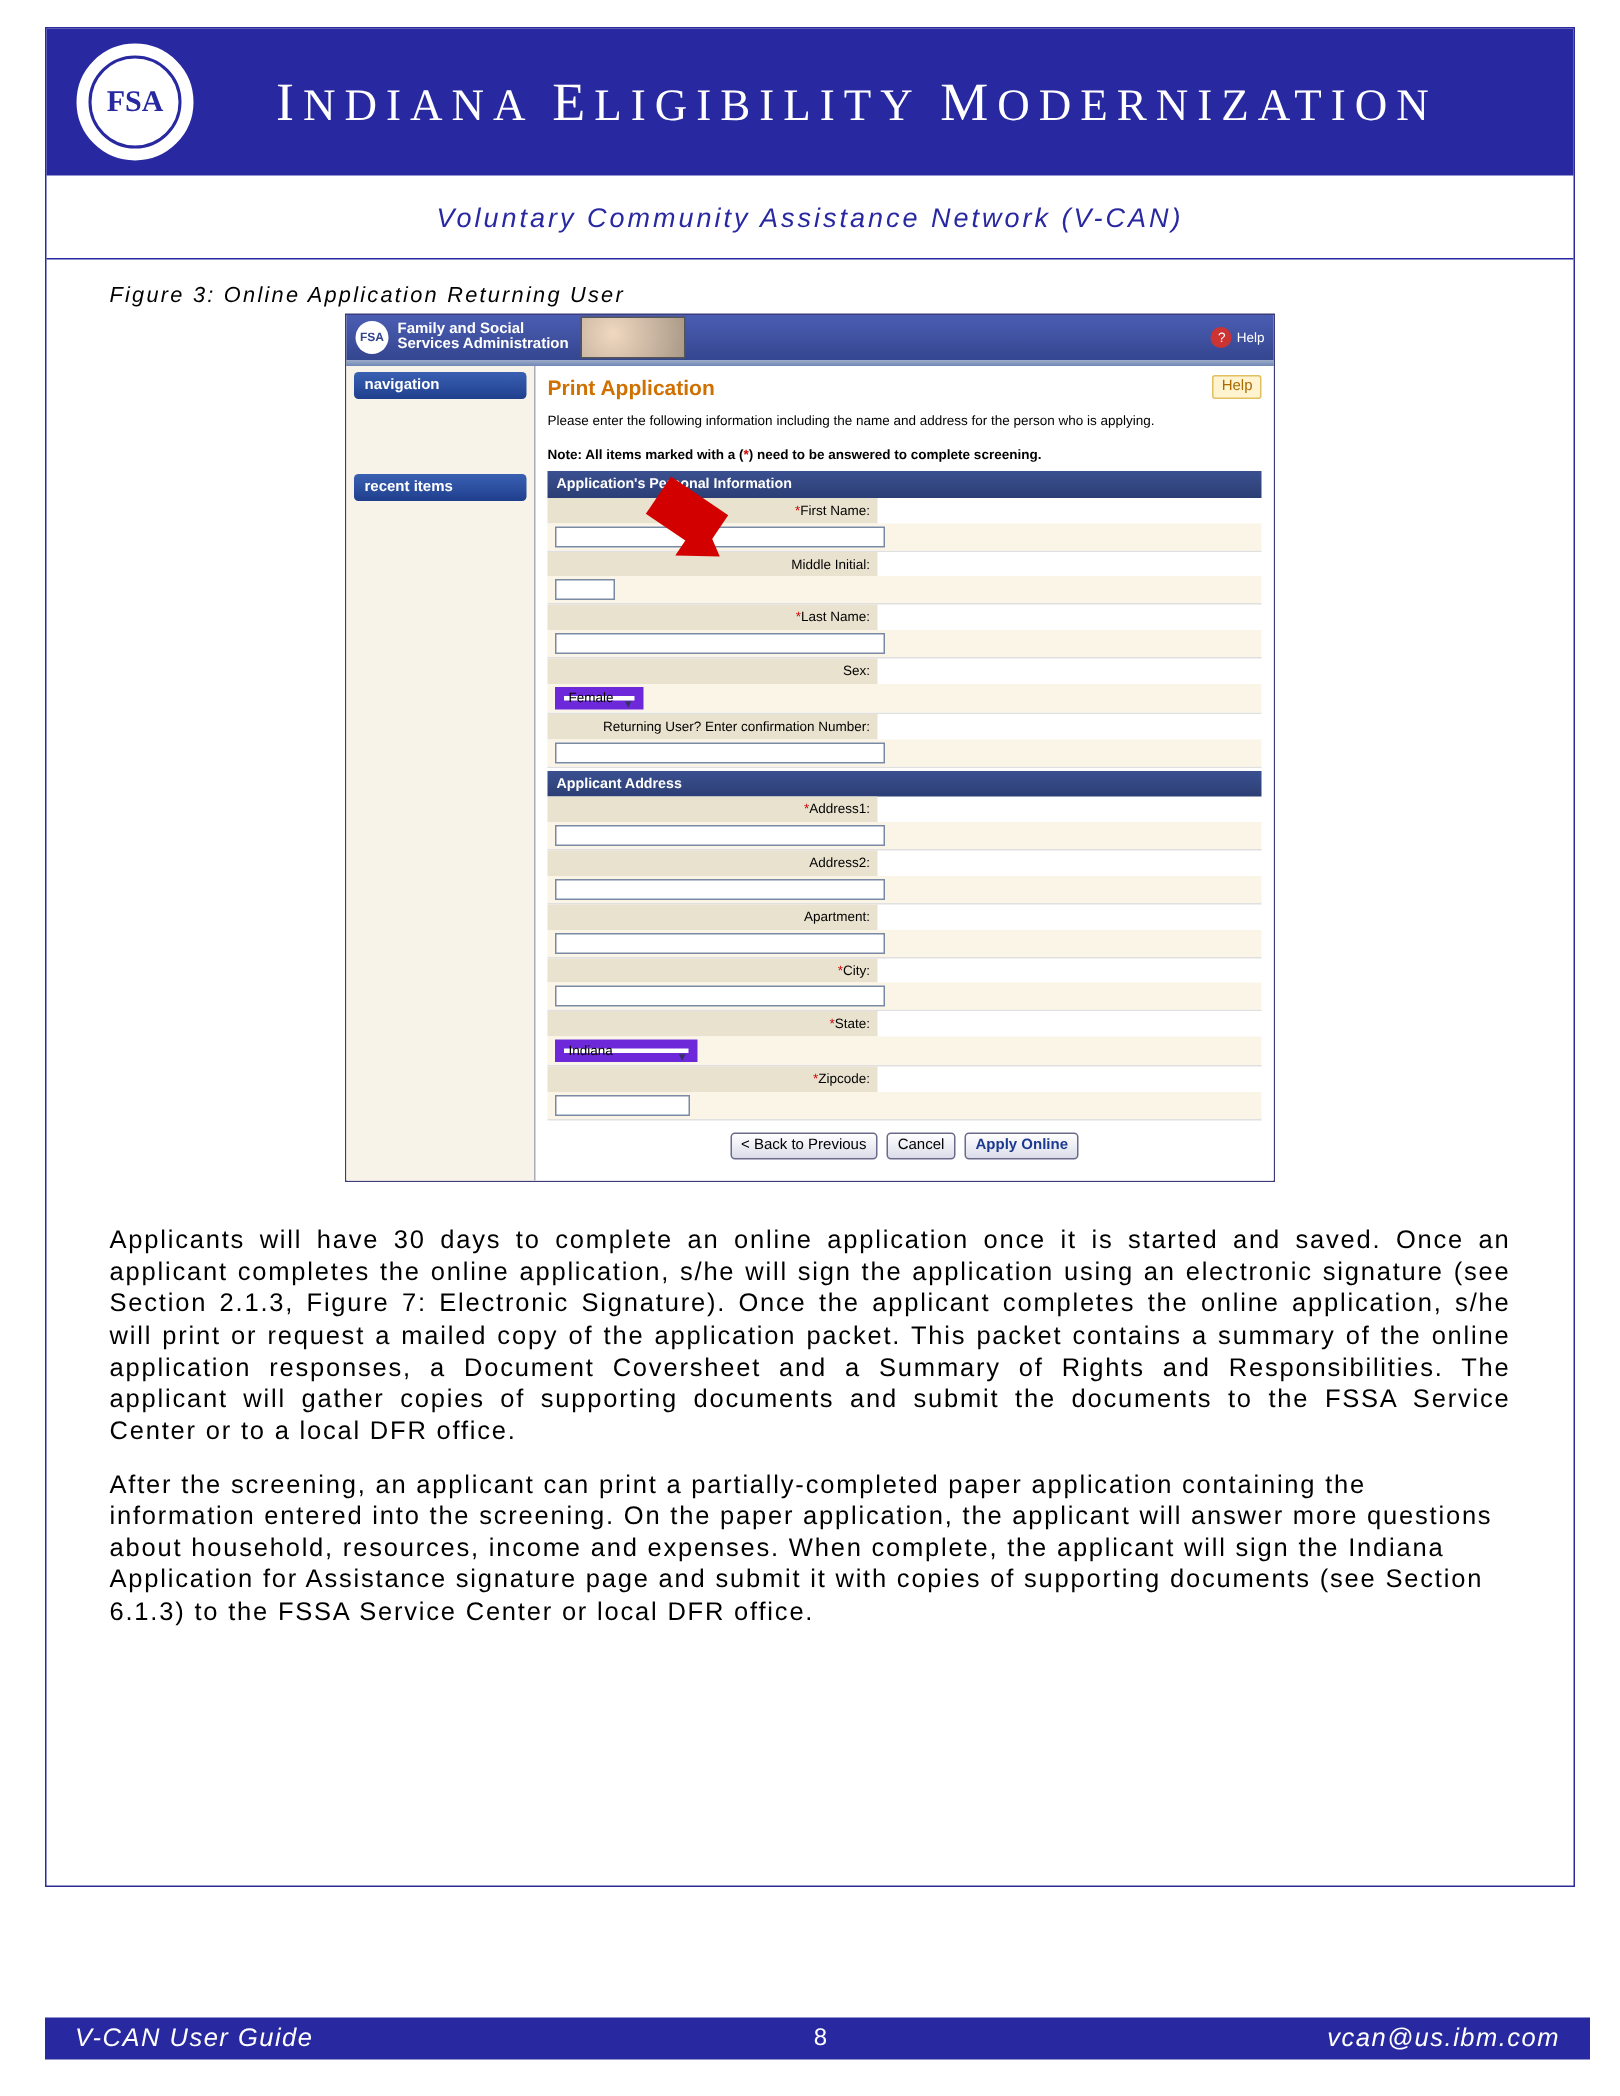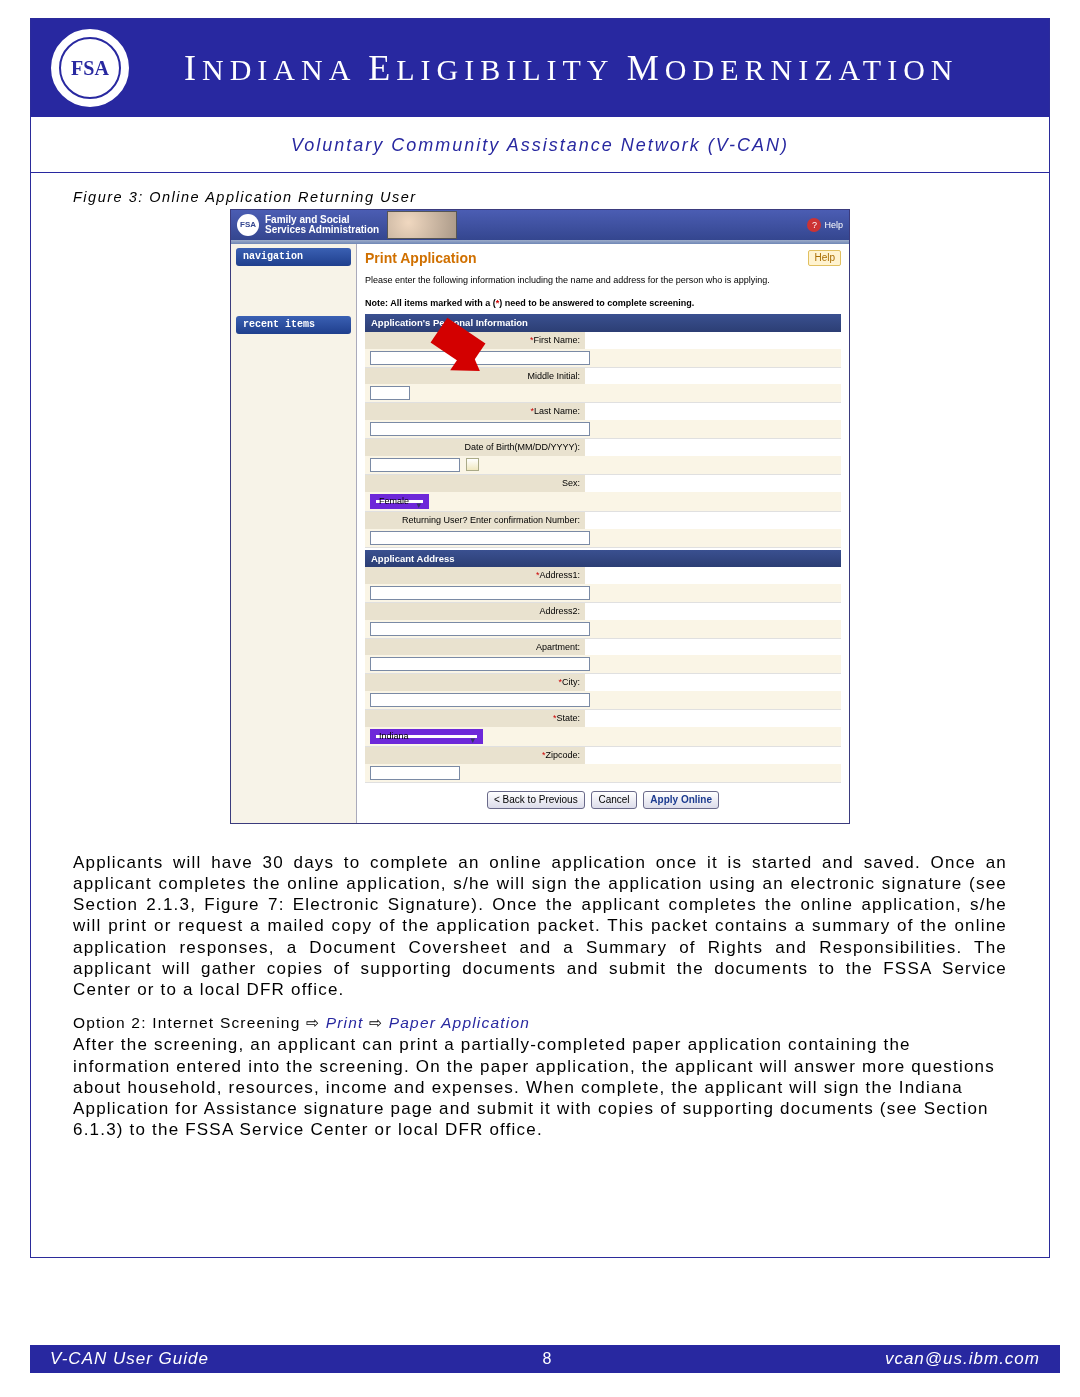--- a/index.html
+++ b/index.html
@@ -129,21 +129,20 @@
     background:#f7f3e8;
   }
   .ss-nav-item {
     background: linear-gradient(#3a60b3,#1f3f8d);
     color:#fff;
     padding:3px 7px;
     border-radius:3px;
     margin-bottom: 50px;
     font-weight:bold;
     cursor:pointer;
-    font-family:Liberation Mono, monospace;
   }
   .ss-nav-item.recent { margin-bottom:0;}
   .ss-main {
     flex:1;
     border-left:1px solid #aab;
     background:#fff;
     padding: 6px 8px 10px 8px;
   }
   .ss-section-title {
     color:#d07000;
@@ -301,27 +300,20 @@
                 <span class="ss-input" style="width:40px;"></span>
               </div>
           </div>
           <div class="ss-row">
             <div class="lbl"><span class="star">*</span><span>Last Name:</span></div>
             <div class="fld">
                 <span class="ss-input ss-input-wide"></span>
               </div>
           </div>
           <div class="ss-row">
-            <div class="lbl">Date of Birth(MM/DD/YYYY):</div>
-            <div class="fld">
-                <span class="ss-input" style="width:90px;"></span>
-                <span class="ss-cal"></span>
-              </div>
-          </div>
-          <div class="ss-row">
             <div class="lbl">Sex:</div>
             <div class="fld">
                 <span class="ss-select">Female</span>
               </div>
           </div>
           <div class="ss-row">
             <div class="lbl">Returning User? Enter confirmation Number:</div>
             <div class="fld">
                 <span class="ss-input ss-input-wide"></span>
               </div>
@@ -348,44 +340,41 @@
           </div>
           <div class="ss-row">
             <div class="lbl"><span class="star">*</span><span>City:</span></div>
             <div class="fld">
                 <span class="ss-input ss-input-wide"></span>
               </div>
           </div>
           <div class="ss-row">
             <div class="lbl"><span class="star">*</span><span>State:</span></div>
             <div class="fld">
-                <span class="ss-select" style="width:113px;">Indiana</span>
+                <span class="ss-select" style="width:95px;">Indiana</span>
               </div>
           </div>
           <div class="ss-row">
             <div class="lbl"><span class="star">*</span><span>Zipcode:</span></div>
             <div class="fld">
                 <span class="ss-input" style="width:90px;"></span>
               </div>
           </div>
 
           <div class="ss-buttons">
             <span class="ss-btn">&lt; Back to Previous</span>
             <span class="ss-btn">Cancel</span>
             <span class="ss-btn blue">Apply Online</span>
           </div>
         </div>
       </div>
     </div>
 
     <p class="body-text">Applicants will have 30 days to complete an online application once it is started and saved. Once an applicant completes the online application, s/he will sign the application using an electronic signature (see Section 2.1.3, Figure 7: Electronic Signature).  Once the applicant completes the online application, s/he will print or request a mailed copy of the application packet. This packet contains a summary of the online application responses, a Document Coversheet and a Summary of Rights and Responsibilities. The applicant will gather copies of supporting documents and submit the documents to the FSSA Service Center or to a local DFR office.</p>
 
-    <div class="option-line">
-      <span>Option 2:  Internet Screening </span><span class="arrow-sym">⇨</span><span class="ital"> Print </span><span class="arrow-sym">⇨</span><span class="ital"> Paper Application</span>
-    </div>
 
     <p class="body-text" style="text-align:left;">After the screening, an applicant can print a partially-completed paper application containing the information entered into the screening.  On the paper application, the applicant will answer more questions about household, resources, income and expenses. When complete, the applicant will sign the Indiana Application for Assistance signature page and submit it with copies of supporting documents (see Section 6.1.3) to the FSSA Service Center or local DFR office.</p>
   </div>
 </div>
 
 <div class="footer">
   <span>V-CAN User Guide</span>
   <span class="ctr">8</span>
   <span>vcan@us.ibm.com</span>
 </div>

